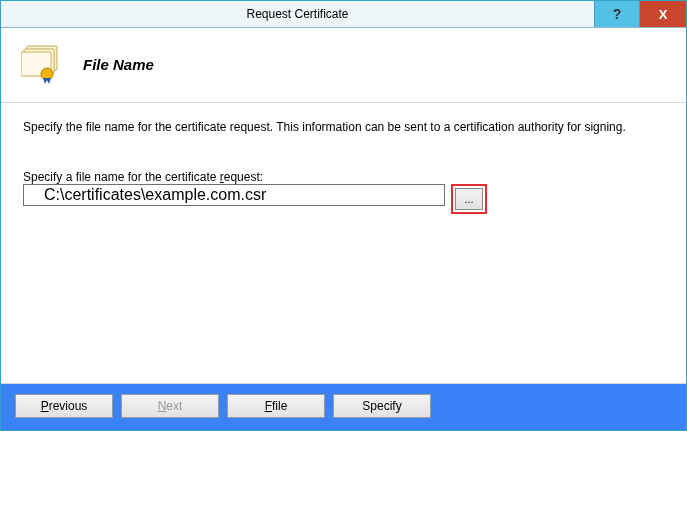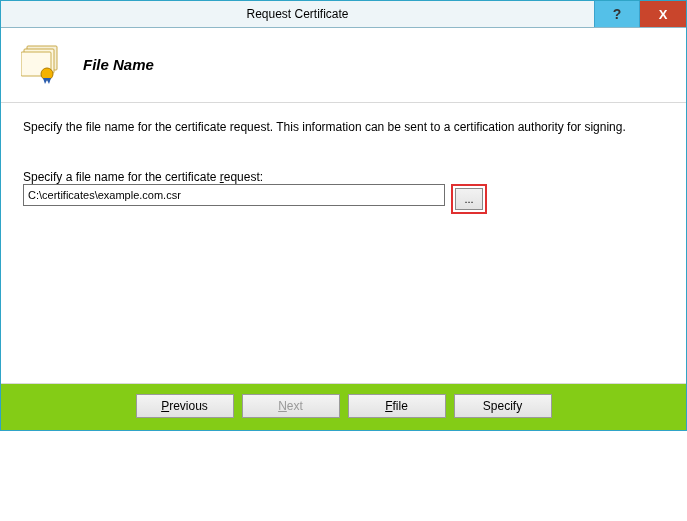--- a/index.html
+++ b/index.html
@@ -88,23 +88,23 @@
   }
   .field-row {
     display: flex;
     align-items: flex-start;
     gap: 6px;
   }
   .file-input {
     width: 422px;
     height: 22px;
     border: 1px solid #707070;
-    padding: 2px 4px;
+    padding: 2px 20px;
     font-family: inherit;
-    font-size: 11px;
+    font-size: 16px;
     outline: none;
   }
   .browse-wrap {
     border: 2px solid #e03030;
     padding: 2px;
   }
   .browse-btn {
     width: 28px;
     height: 22px;
     background: linear-gradient(#f2f2f2, #e3e3e3);
@@ -112,24 +112,24 @@
     font-size: 11px;
     line-height: 14px;
     text-align: center;
     cursor: pointer;
     display: flex;
     align-items: center;
     justify-content: center;
   }
   .footer {
     border-top: 1px solid #d9d9d9;
-    background: #84cc16;
+    background: #3b82f6;
     padding: 10px 14px 12px 14px;
     display: flex;
-    justify-content: center;
+    justify-content: flex-start;
     gap: 8px;
   }
   .btn {
     width: 98px;
     height: 24px;
     background: linear-gradient(#f4f4f4, #e2e2e2);
     border: 1px solid #9a9a9a;
     font-family: inherit;
     font-size: 12px;
     color: #000;

